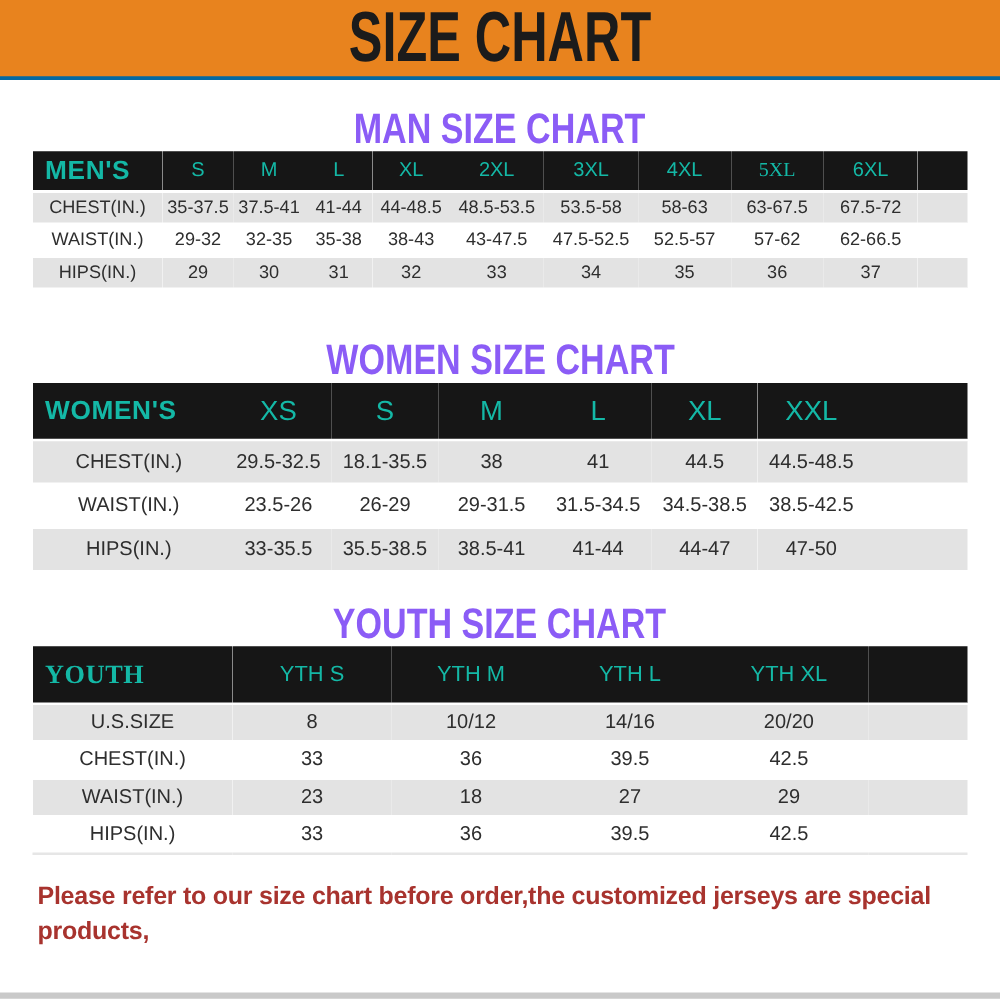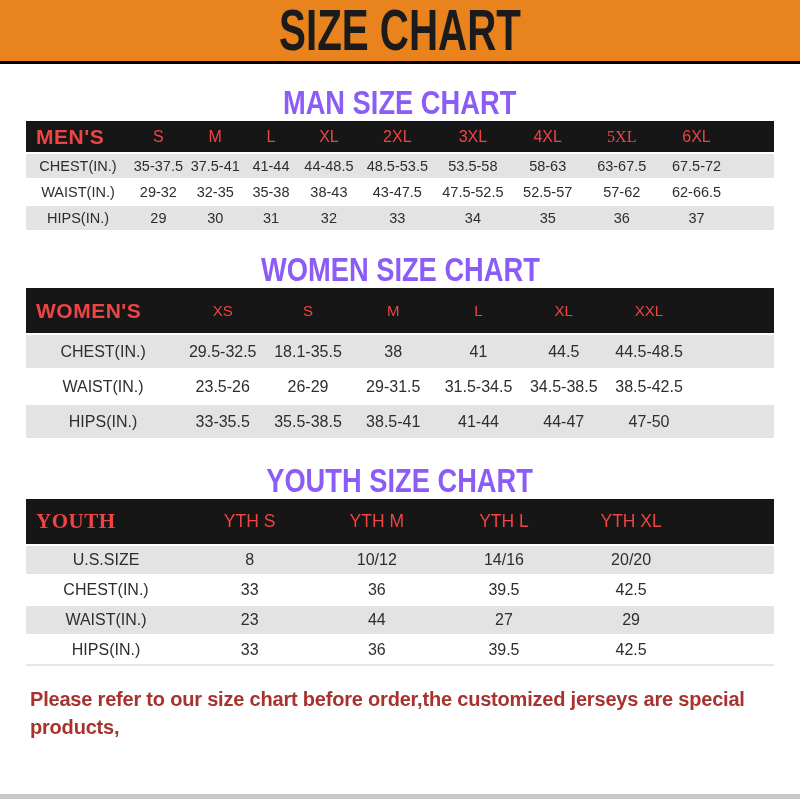--- a/index.html
+++ b/index.html
@@ -10,21 +10,21 @@
     color: #2e2e2e;
     overflow: hidden;
     position: relative;
   }
   .page { width: 800px; height: 800px; position: relative; }
 
   
   .banner {
     height: 64px;
     background: var(--banner_bg, #E8831E);
-    border-bottom: 3px solid #000000;
+    border-bottom: 3px solid #0369a1;
     display: flex;
     align-items: center;
     justify-content: center;
   }
   .banner-title {
     font-size: 48px;
     font-weight: bold;
     color: var(--banner_text, #1b1b1b);
     display: inline-block;
     transform: scale(0.84, 1.18);
@@ -35,37 +35,37 @@
   
   .section-heading { text-align: center; color: #8b5cf6; }
   .section-heading .condensed {
     display: inline-block;
     font-size: 31px;
     font-weight: bold;
     transform: scale(0.88, 1.1);
     white-space: nowrap;
   }
   .heading-man   { margin-top: 21px; }
-  .heading-women { margin-top: 20px; }
+  .heading-women { margin-top: 38px; }
   .heading-youth { margin-top: 23px; }
 
   
   table.size-table {
     width: 748px;
     margin: 0 auto;
     border-collapse: collapse;
     table-layout: fixed;
   }
   .men   { margin-top: 17px; }
   .women { margin-top: 16px; }
   .youth { margin-top: 17px; }
 
   .size-table th {
     background: var(--header_bg, #161616);
-    color: #ef4444;
+    color: #14b8a6;
     font-weight: normal;
     text-align: center;
     white-space: nowrap;
     overflow: hidden;
   }
   .size-table th.label-col {
     text-align: left;
     padding-left: 10px;
     font-weight: bold;
     letter-spacing: 0.5px;
@@ -91,21 +91,21 @@
   .men th:nth-child(3){ width: 7.6%; }
   .men th:nth-child(4){ width: 7.3%; }
   .men th:nth-child(5){ width: 8.2%; }
   .men th:nth-child(6){ width: 10.1%; }
   .men th:nth-child(7){ width: 10.1%; }
   .men th:nth-child(8){ width: 9.9%; }
   .men th:nth-child(9){ width: 9.9%; font-family: Liberation Serif, serif; }
   .men th:nth-child(10){ width: 10.1%; }
 
   
-  .women th { height: 46px; font-size: 15px; }
+  .women th { height: 46px; font-size: 22px; }
   .women th.label-col { font-size: 21px; }
   .women td { height: 35px; font-size: 16px; }
   .women th:nth-child(1){ width: 20.6%; }
   .women th:nth-child(2), .women th:nth-child(3), .women th:nth-child(4),
   .women th:nth-child(5), .women th:nth-child(6), .women th:nth-child(7){ width: 11.4%; }
 
   
   .youth th { height: 46px; font-size: 17.5px; }
   .youth th.label-col { font-size: 21px; }
   .youth td { height: 30px; font-size: 16px; }
@@ -282,21 +282,21 @@
           <td class="label-col">CHEST(IN.)</td>
           <td>33</td>
           <td>36</td>
           <td>39.5</td>
           <td>42.5</td>
           <td></td>
         </tr>
         <tr>
           <td class="label-col">WAIST(IN.)</td>
           <td>23</td>
-          <td>44</td>
+          <td>18</td>
           <td>27</td>
           <td>29</td>
           <td></td>
         </tr>
         <tr>
           <td class="label-col">HIPS(IN.)</td>
           <td>33</td>
           <td>36</td>
           <td>39.5</td>
           <td>42.5</td>

